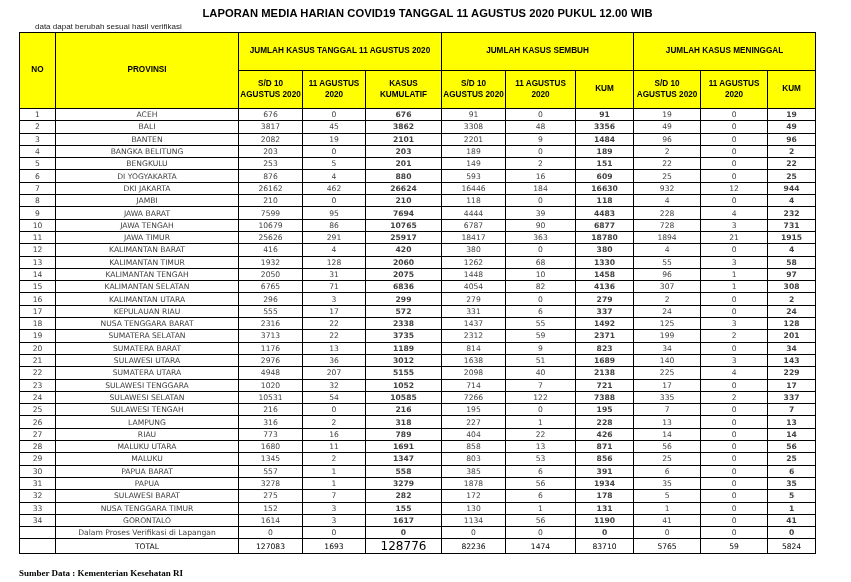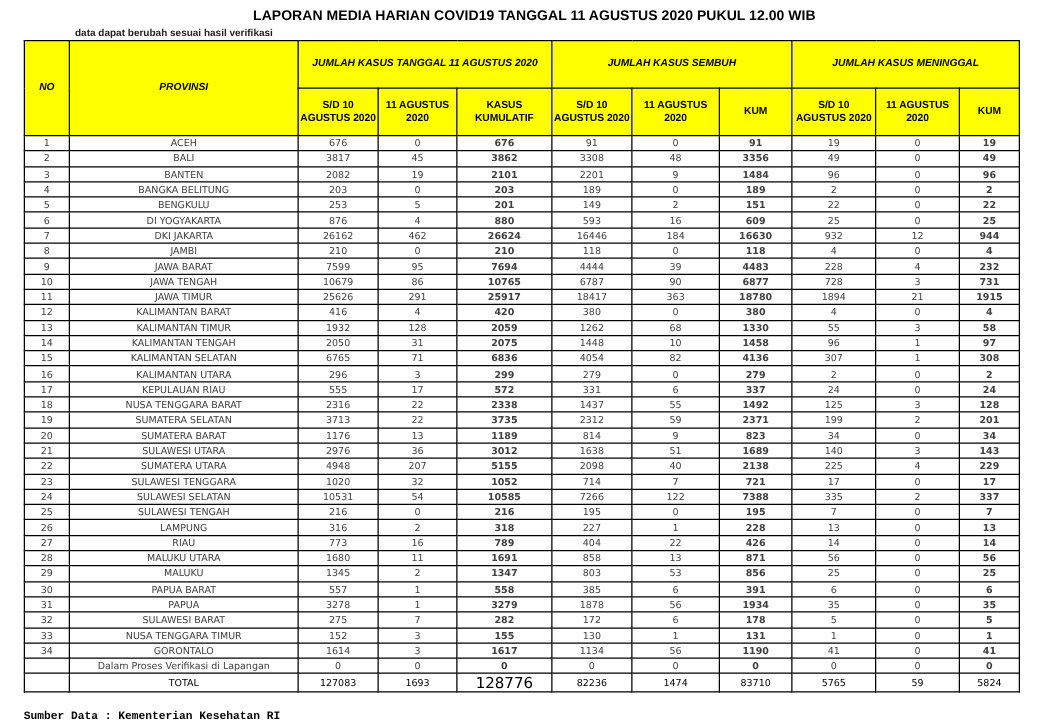--- a/index.html
+++ b/index.html
@@ -1,30 +1,30 @@
 <!DOCTYPE html>
 <html><head>
 <meta charset="utf-8">
 <style>
   html, body { margin:0; padding:0; background:#ffffff; }
   body { width:851px; height:582px; position:relative; overflow:hidden; font-family:"Liberation Sans", sans-serif; color:#000; }
   .title { position:absolute; left:0; width:851px; top:7px; text-align:center; font-weight:bold; font-size:11.2px; letter-spacing:0.05px; padding-left:2px; }
-  .subtitle { position:absolute; left:60px; top:22px; font-weight:bold; font-size:8px; color:#222; }
+  .subtitle { position:absolute; left:35px; top:22px; font-weight:normal; font-size:8px; color:#222; }
   table.report { position:absolute; left:19px; top:32px; border-collapse:collapse; table-layout:fixed; width:796px; }
   table.report th, table.report td { border:1px solid #000; padding:0; overflow:hidden; white-space:nowrap; }
   table.report th { background:#ffff00; font-weight:bold; font-size:8.2px; text-align:center; line-height:10.5px; white-space:normal; }
-  th.top { height:37px;font-style:italic; }
+  th.top { height:37px; }
   th.sub { height:37px; }
   table.report td { height:11.3px; font-size:8.2px; line-height:11px; text-align:center; color:#404040; font-family:"DejaVu Sans", sans-serif; font-size:7.6px; }
   td.prov { text-align:left; padding-left:3px; color:#404040; font-family:"DejaVu Sans", sans-serif; font-size:7.4px; }
   td.no { color:#404040; }
   td.bold { font-weight:bold; color:#000; }
   tr.total td { font-weight:normal; color:#000; height:14px; }
   tr.total td.big { font-size:12px; }
-  .source { position:absolute; left:19px; top:568px; font-weight:bold; font-size:9px; font-family:Liberation Mono, monospace; }
+  .source { position:absolute; left:19px; top:568px; font-weight:bold; font-size:9px; font-family:Liberation Serif, serif; }
 </style>
 </head>
 <body>
 
 <div class="title">LAPORAN MEDIA HARIAN COVID19 TANGGAL 11 AGUSTUS 2020 PUKUL 12.00 WIB</div>
 <div class="subtitle">data dapat berubah sesuai hasil verifikasi</div>
 
 <table class="report">
   <colgroup>
     <col style="width:36px">
@@ -214,21 +214,21 @@
         <td class="bold">380</td>
         <td>4</td>
         <td>0</td>
         <td class="bold">4</td>
       </tr>
       <tr>
         <td class="no">13</td>
         <td class="prov">KALIMANTAN TIMUR</td>
         <td>1932</td>
         <td>128</td>
-        <td class="bold">2059</td>
+        <td class="bold">2060</td>
         <td>1262</td>
         <td>68</td>
         <td class="bold">1330</td>
         <td>55</td>
         <td>3</td>
         <td class="bold">58</td>
       </tr>
       <tr>
         <td class="no">14</td>
         <td class="prov">KALIMANTAN TENGAH</td>

